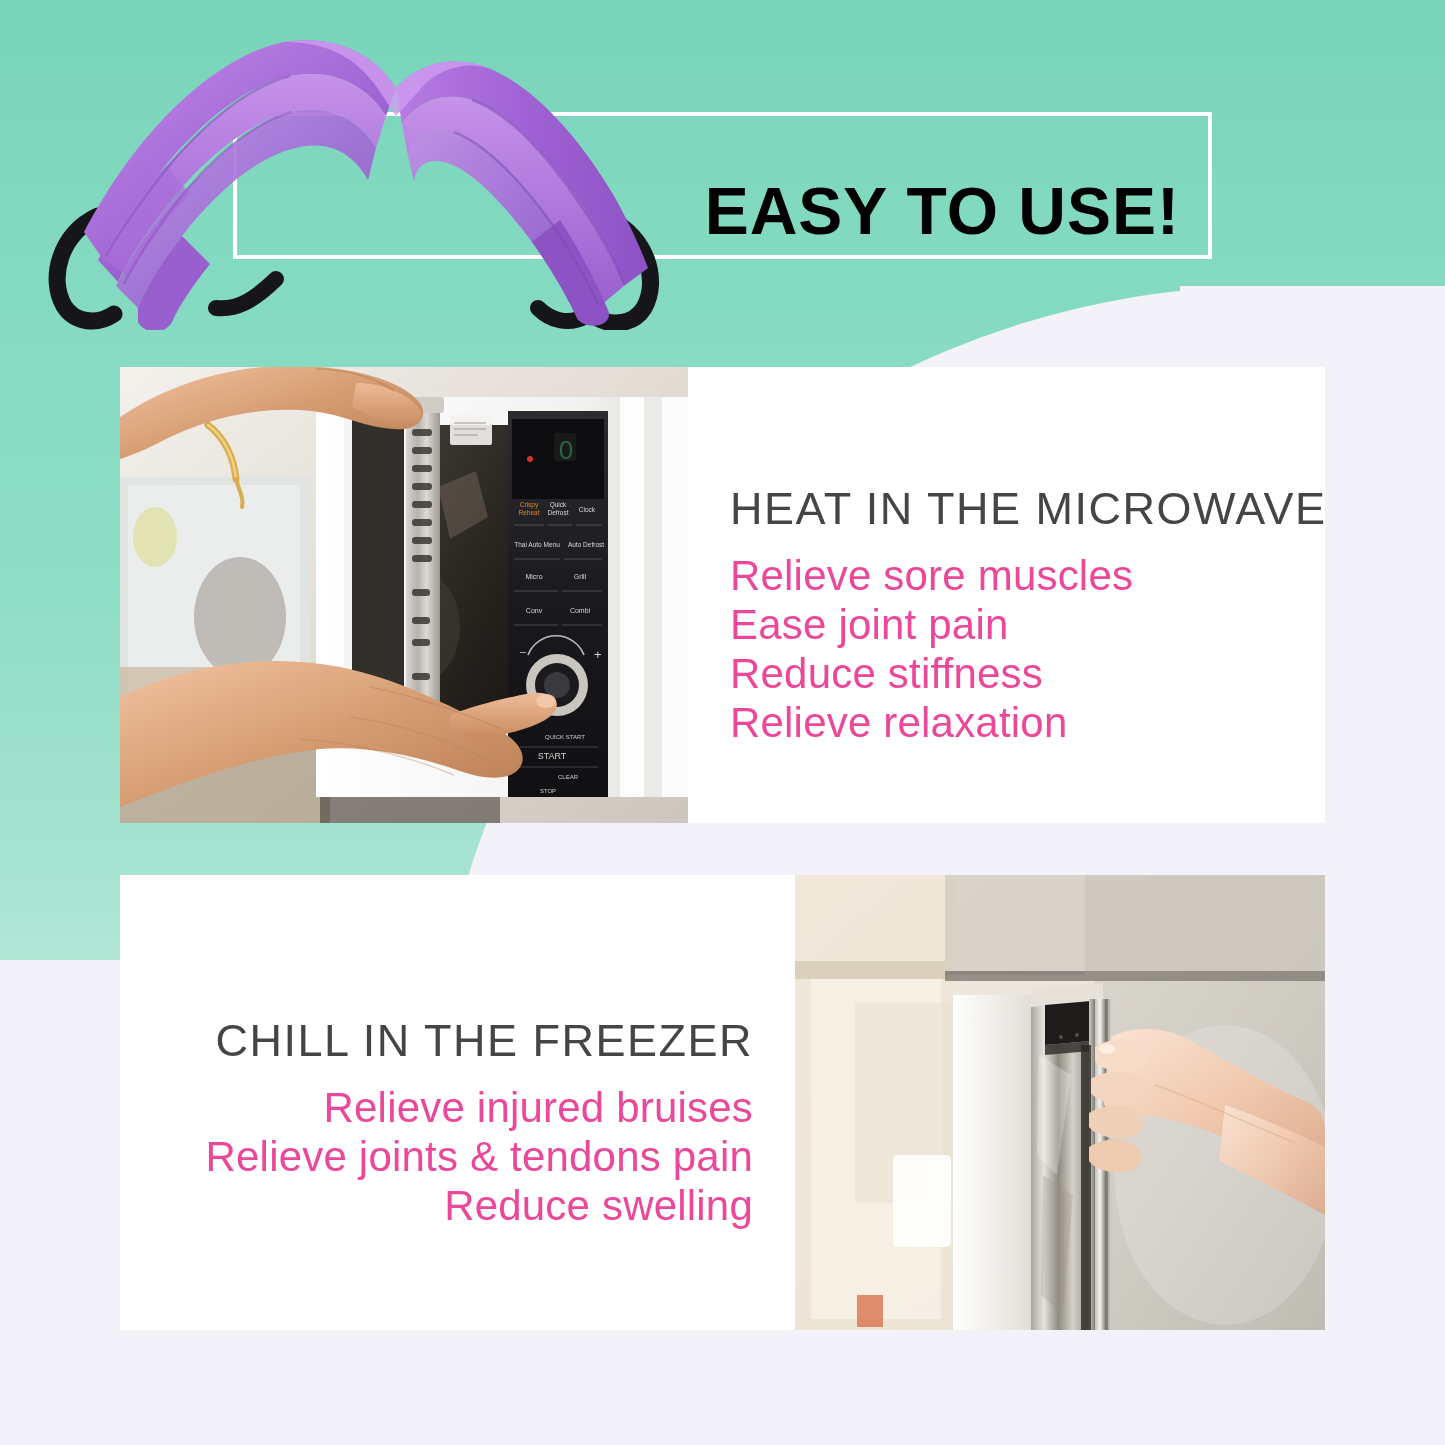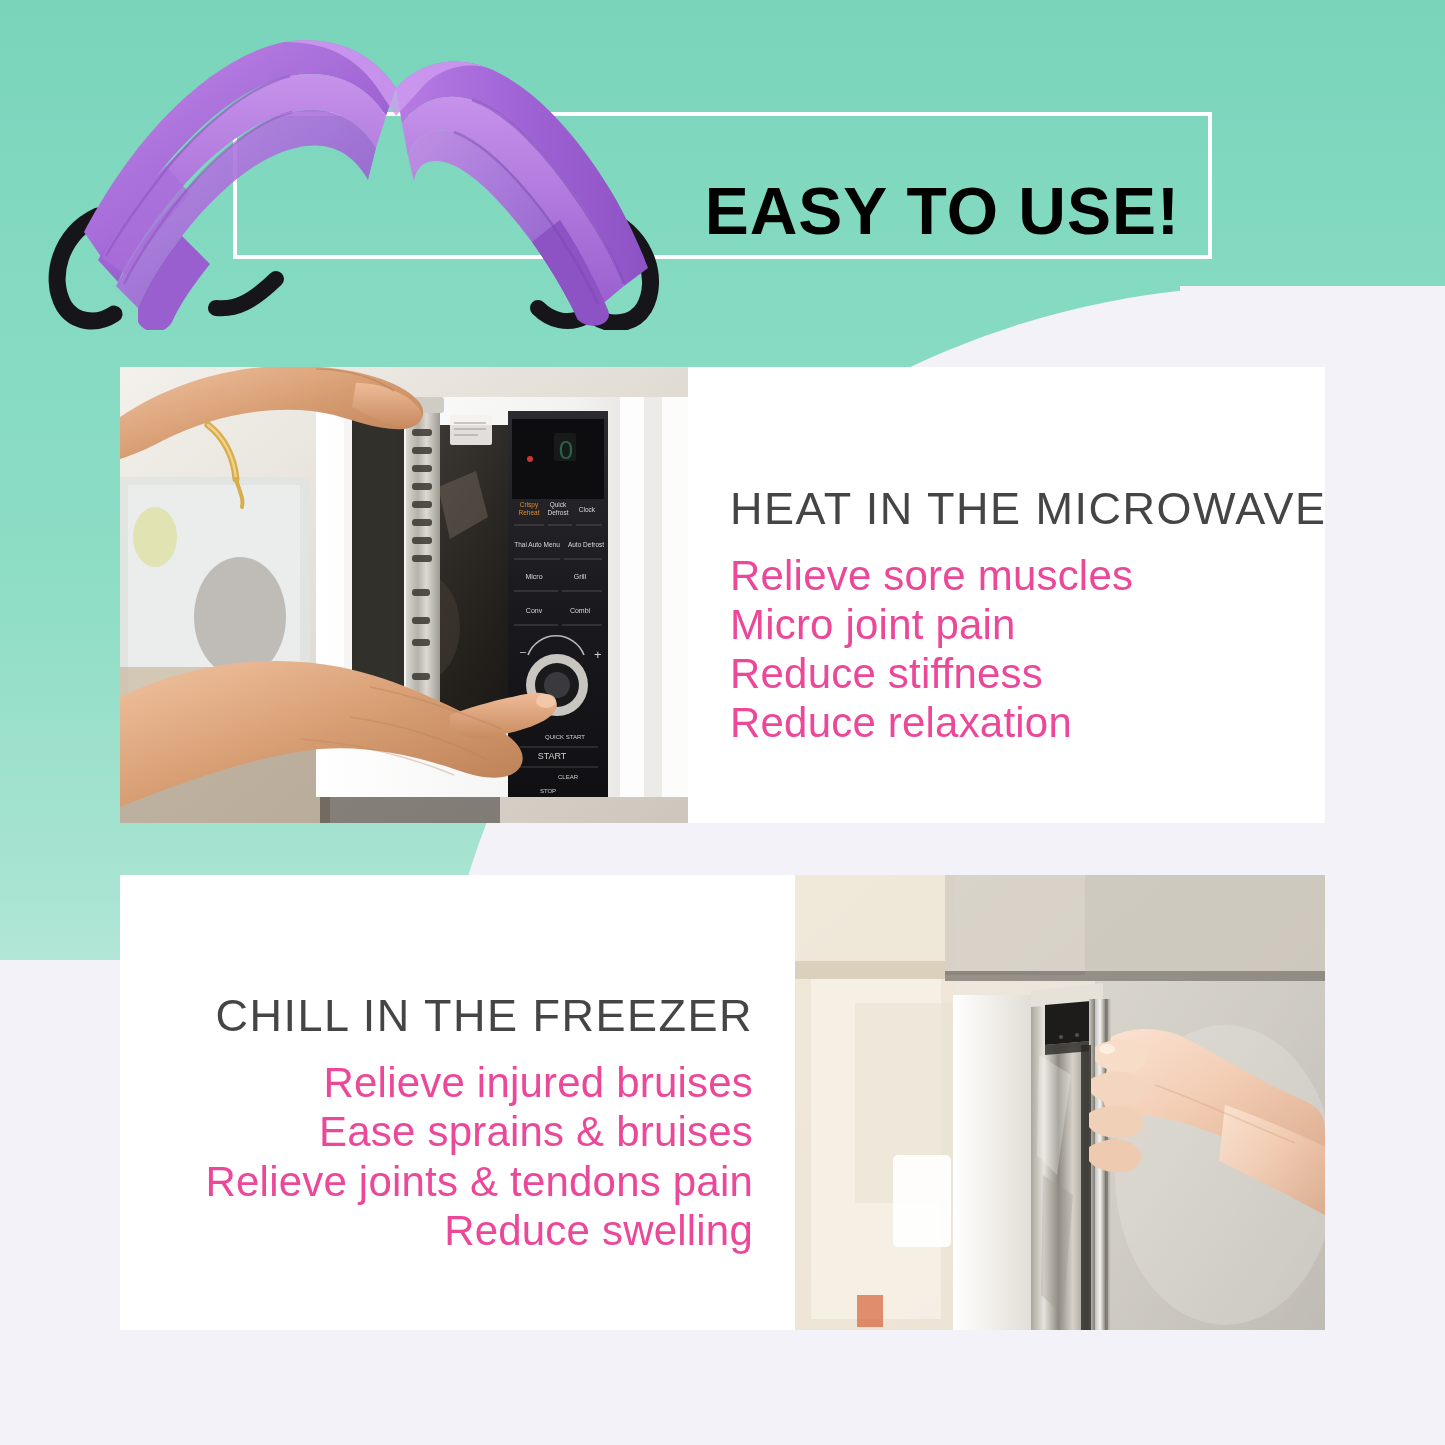--- a/index.html
+++ b/index.html
@@ -349,32 +349,31 @@
         <ellipse cx="426" cy="334" rx="10" ry="7" fill="#f3cbae" opacity="0.85"></ellipse>
         <path d="M250 320 C300 330 348 348 382 362" stroke="#b9825a" stroke-width="1.6" fill="none" opacity="0.45"></path>
         <path d="M230 350 C286 358 334 376 366 392" stroke="#b9825a" stroke-width="1.6" fill="none" opacity="0.4"></path>
         <path d="M180 372 C240 376 296 392 334 408" stroke="#b9825a" stroke-width="1.4" fill="none" opacity="0.35"></path>
       </svg>
     </div>
 
     <div class="copy left-align">
       <div class="heading">HEAT IN THE MICROWAVE</div>
       <div class="bullet">Relieve sore muscles</div>
-      <div class="bullet">Micro joint pain</div>
+      <div class="bullet">Ease joint pain</div>
       <div class="bullet">Reduce stiffness</div>
-      <div class="bullet">Reduce relaxation</div>
+      <div class="bullet">Relieve relaxation</div>
     </div>
   </div>
 
   <div class="card" id="card-freezer">
 
     <div class="copy right-align" style="order:1;">
       <div class="heading">CHILL IN THE FREEZER</div>
       <div class="bullet">Relieve injured bruises</div>
-      <div class="bullet">Ease sprains &amp; bruises</div>
       <div class="bullet">Relieve joints &amp; tendons pain</div>
       <div class="bullet">Reduce swelling</div>
     </div>
 
     <div class="photo" style="width:530px;height:455px;order:2;">
       <svg viewBox="0 0 530 455" preserveAspectRatio="none">
         <defs>
           <linearGradient id="fbg" x1="0" y1="0" x2="1" y2="1">
             <stop offset="0%" stop-color="#f4efe6"></stop>
             <stop offset="50%" stop-color="#e8e1d6"></stop>

